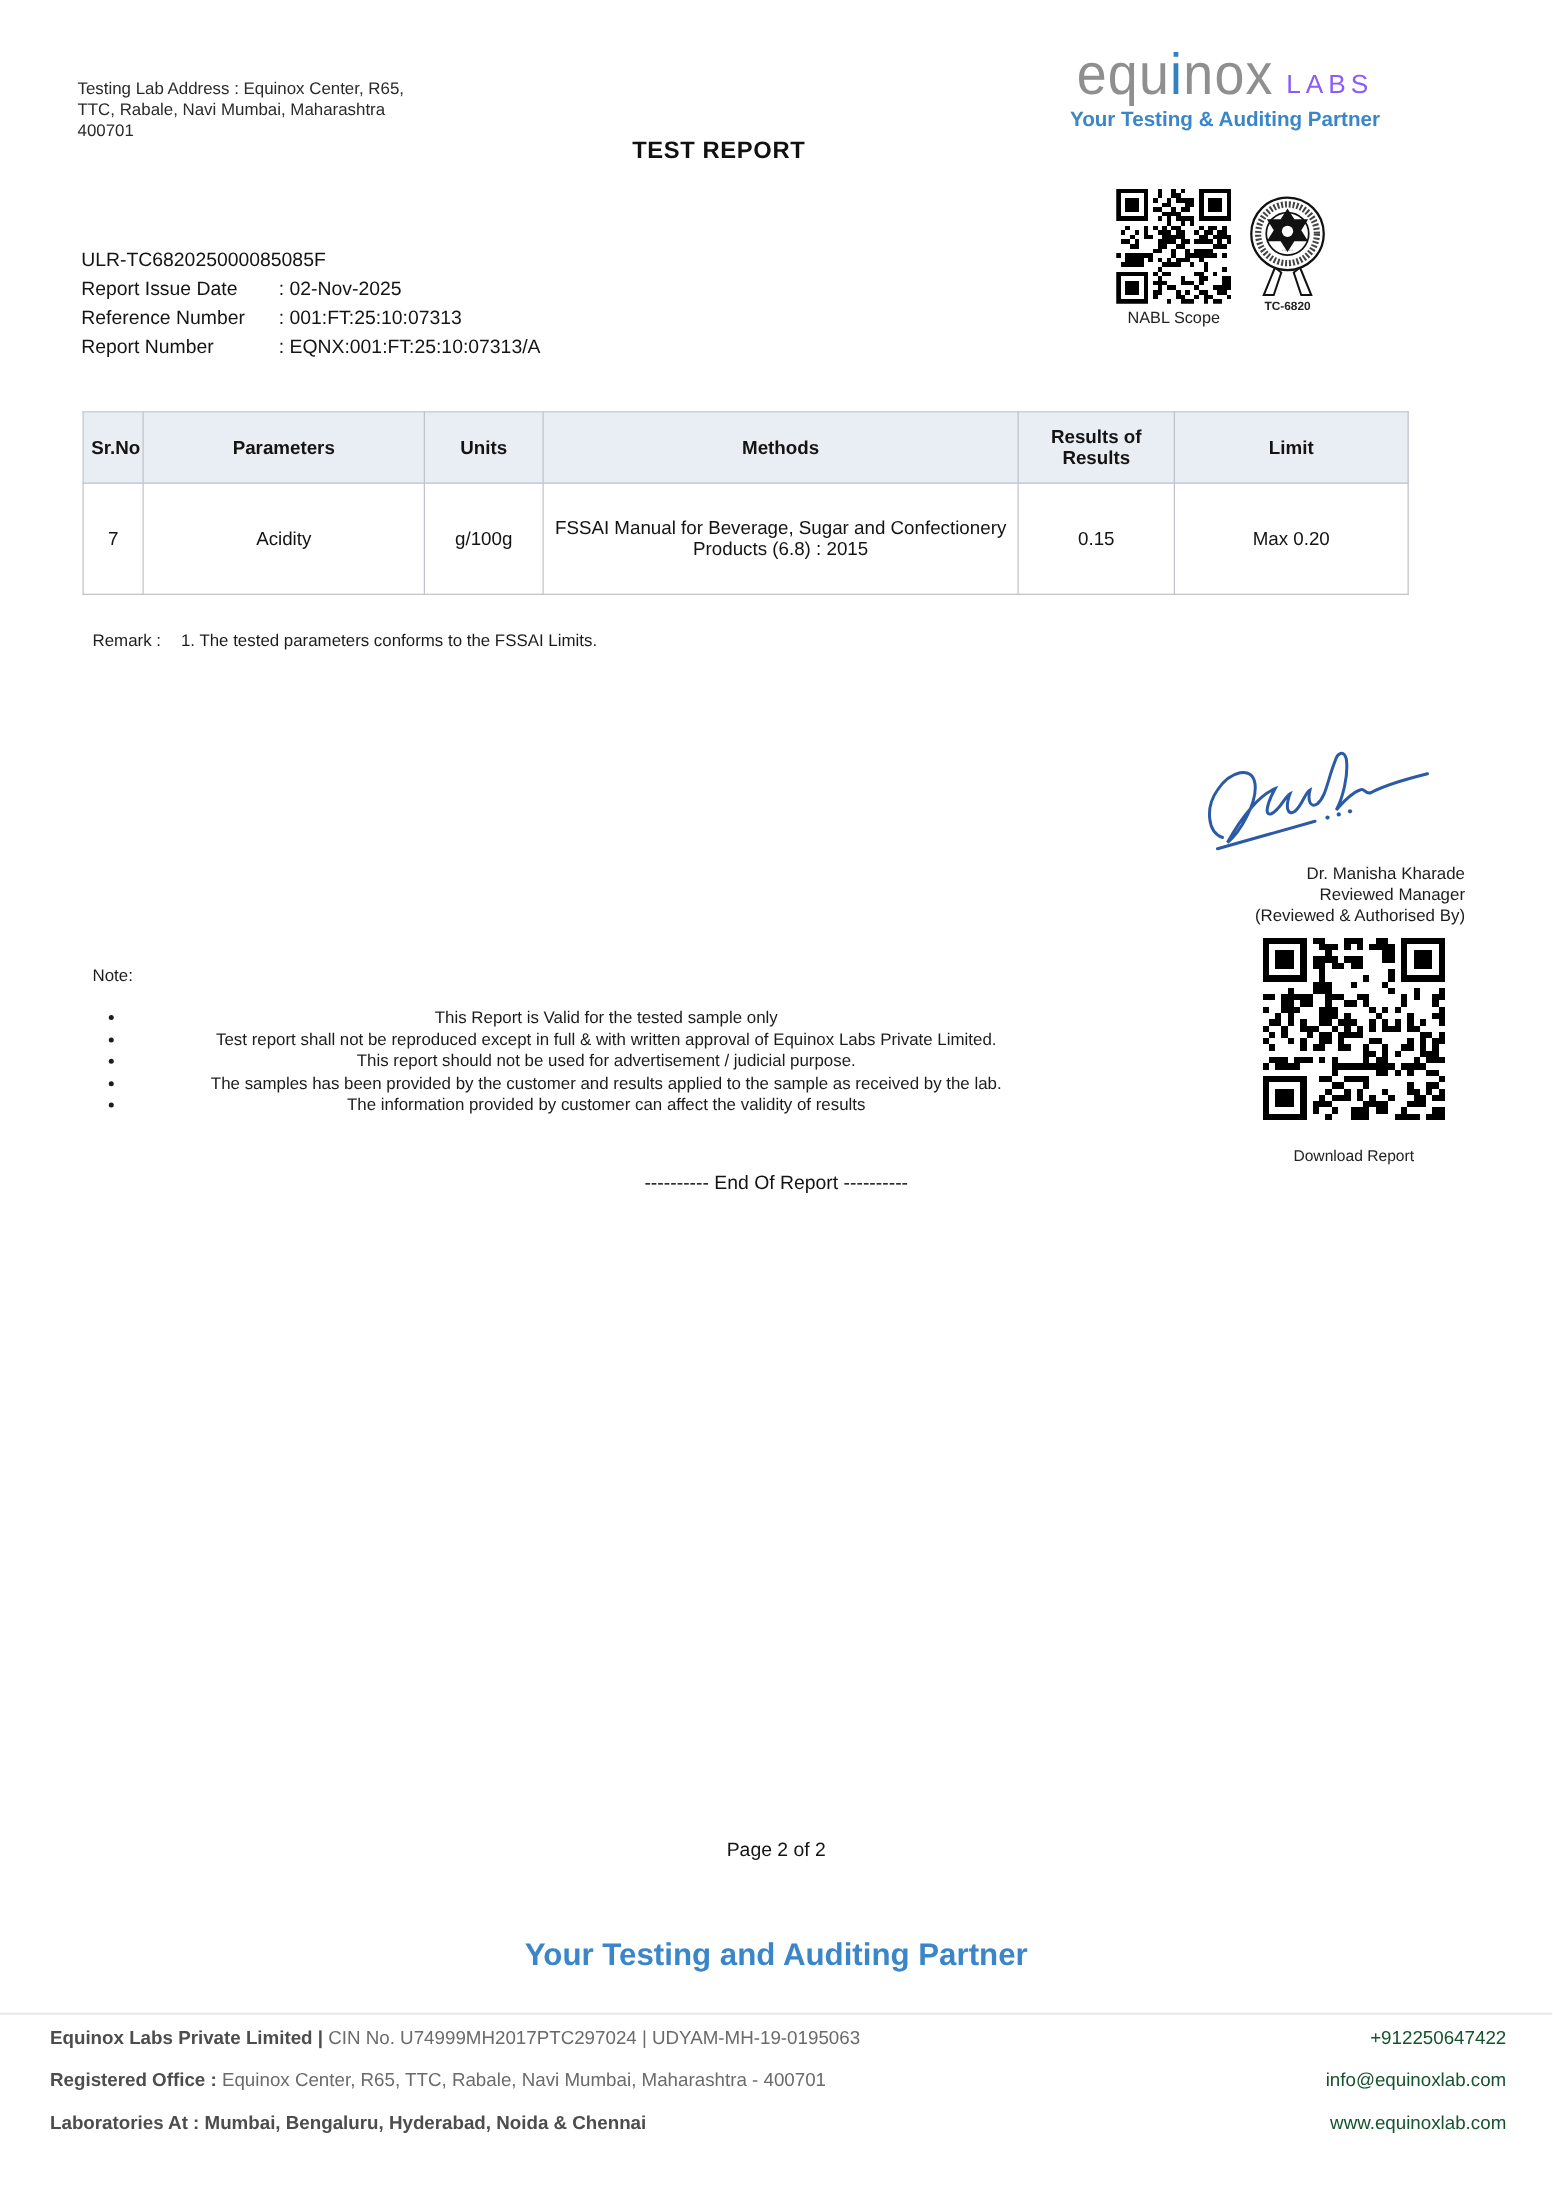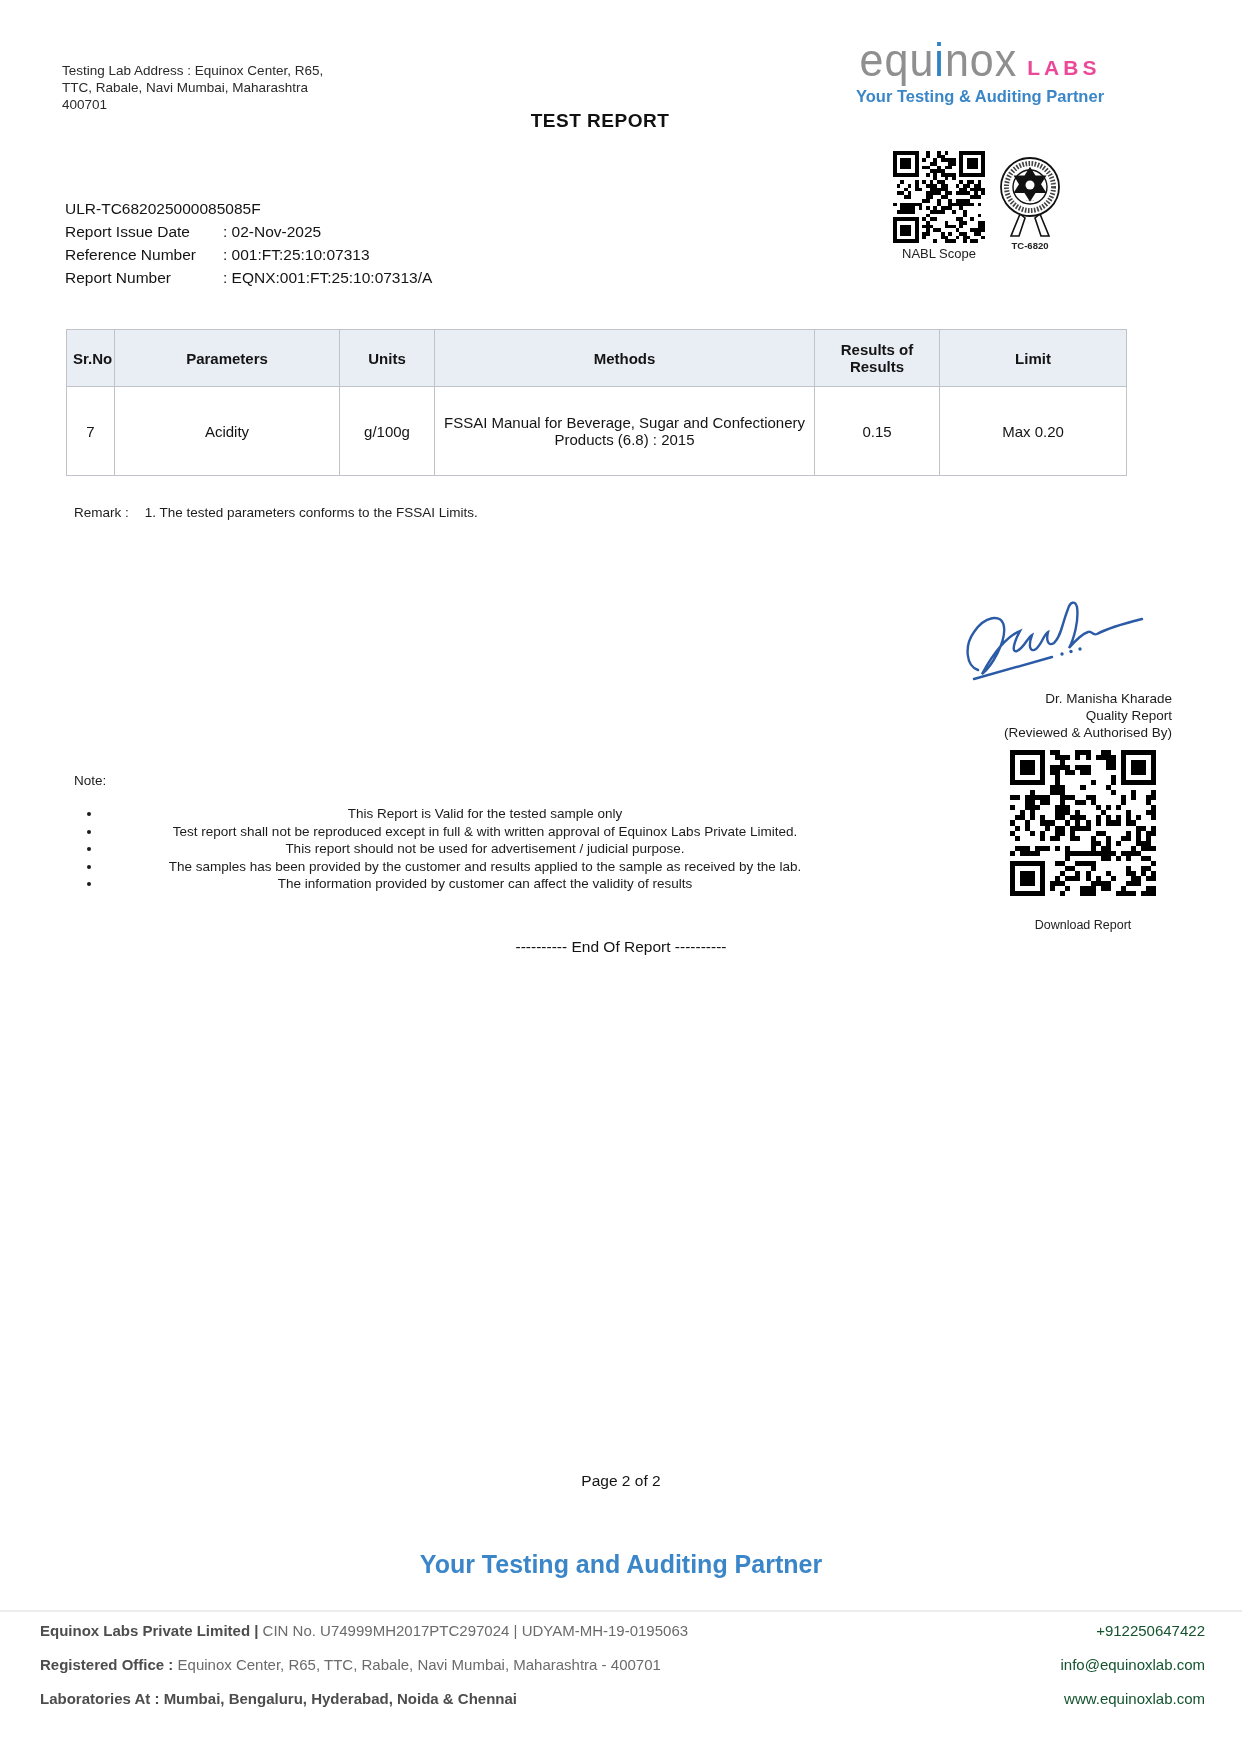--- a/index.html
+++ b/index.html
@@ -1,26 +1,26 @@
 <!DOCTYPE html>
 <html><head>
 <meta charset="utf-8">
 <style>
   html,body{margin:0;padding:0;background:#fff;}
   #page{position:relative;width:1242px;height:1735px;background:#fff;
         font-family:"Liberation Sans",sans-serif;color:#1f1f1f;overflow:hidden;}
 
   
   .address{position:absolute;left:62px;top:62px;width:330px;font-size:13.5px;line-height:17px;color:#2a2a2a;}
-  .title{position:absolute;left:0;top:110px;width:1150px;text-align:center;font-size:19px;font-weight:bold;letter-spacing:.5px;color:#111;padding-left:25px;}
+  .title{position:absolute;left:0;top:110px;width:1150px;text-align:center;font-size:19px;font-weight:bold;letter-spacing:.5px;color:#111;}
   .logo{position:absolute;left:846px;top:40px;width:268px;text-align:center;}
   .logo-line{display:flex;align-items:flex-end;justify-content:center;gap:10px;}
   .logo-word{font-size:43px;line-height:44px;color:#8f8f8f;letter-spacing:1px;transform:scaleY(1.08);transform-origin:bottom;}
   .logo-word .i-blue{color:#2f83c5;}
-  .logo-labs{font-size:21px;font-weight:bold;color:#ec4899;letter-spacing:4px;padding-bottom:4px;}
+  .logo-labs{font-size:21px;font-weight:normal;color:#8b5cf6;letter-spacing:4px;padding-bottom:4px;}
   .logo-tagline{margin-top:3px;font-size:16.5px;font-weight:bold;color:#3a86c7;white-space:nowrap;}
 
   
   .nabl-qr{position:absolute;left:893px;top:151px;width:92px;height:92px;}
   .nabl-qr-label{position:absolute;left:873px;top:246px;width:132px;text-align:center;font-size:13px;color:#222;}
   .seal{position:absolute;left:993px;top:156px;width:74px;height:86px;}
   .seal-label{position:absolute;left:993px;top:240px;width:74px;text-align:center;font-size:9.5px;font-weight:bold;color:#222;}
 
   
   .report-info{position:absolute;left:65px;top:197px;font-size:15.5px;line-height:23px;color:#141414;}
@@ -358,21 +358,21 @@
       <path d="M12,99 L90,77"></path>
       <g fill="#2b5ba6" stroke="none">
         <circle cx="100" cy="74" r="1.7"></circle>
           <circle cx="109" cy="71.5" r="1.7"></circle>
           <circle cx="118" cy="69" r="1.7"></circle>
       </g>
     </svg>
   </div>
   <div class="sig-block">
     <div>Dr. Manisha Kharade</div>
-    <div>Quality Report</div>
+    <div>Reviewed Manager</div>
     <div>(Reviewed &amp; Authorised By)</div>
   </div>
 
   <div class="note-label">Note:</div>
   <ul class="note-list">
     <li>This Report is Valid for the tested sample only</li>
     <li>Test report shall not be reproduced except in full &amp; with written approval of Equinox Labs Private Limited.</li>
     <li>This report should not be used for advertisement / judicial purpose.</li>
     <li>The samples has been provided by the customer and results applied to the sample as received by the lab.</li>
     <li>The information provided by customer can affect the validity of results</li>

